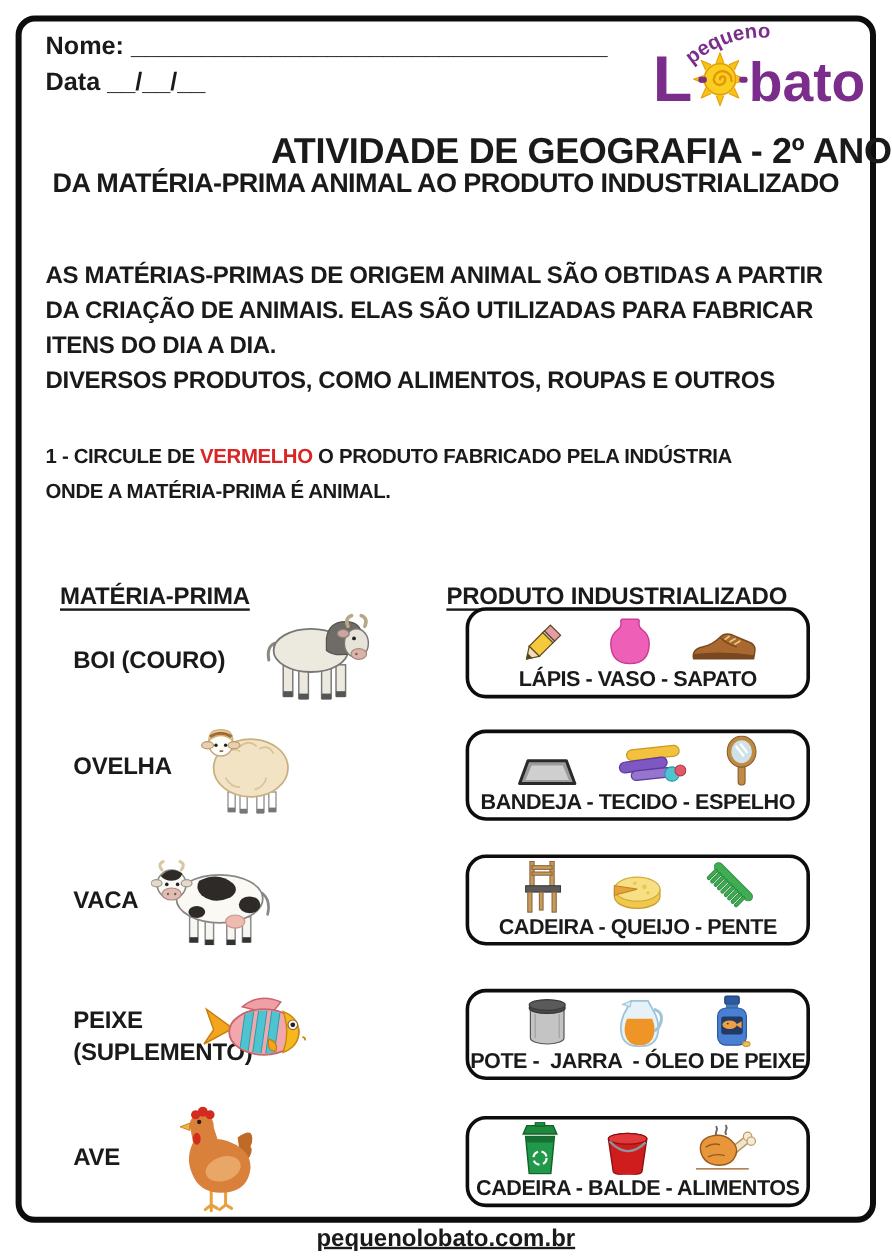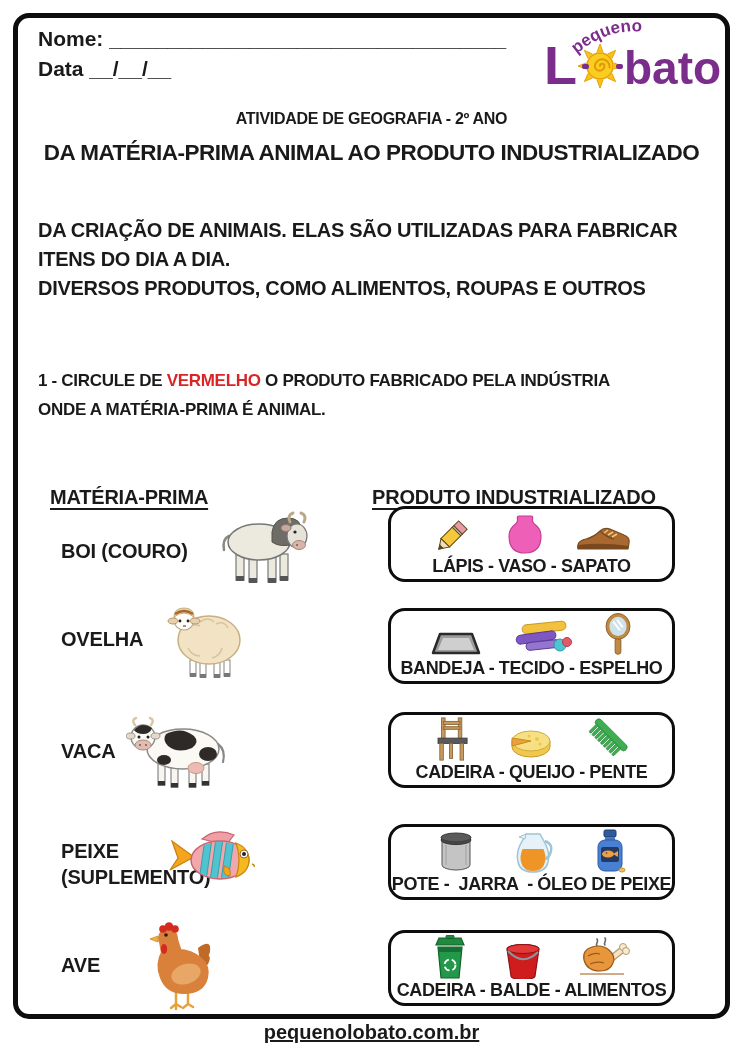--- a/index.html
+++ b/index.html
@@ -8,21 +8,21 @@
     font-family:"Liberation Sans",sans-serif;color:#1a1a1a;overflow:hidden;
   }
   .abs{position:absolute;}
   .frame{
     left:13px;top:13px;width:717px;height:1006px;box-sizing:border-box;
     border:5px solid #0d0d0d;border-radius:16px;background:transparent;
   }
   .name-row{left:38px;top:27px;font-size:21px;font-weight:700;white-space:nowrap;}
   .date-row{left:38px;top:57px;font-size:21px;font-weight:700;white-space:nowrap;}
   .logo{left:538px;top:14px;}
-  .title1{left:0;top:110px;width:100%;text-align:center;font-size:16px;font-weight:700;letter-spacing:-0.3px;white-space:nowrap;}
+  .title1{left:0;top:110px;width:100%;text-align:right;font-size:30px;font-weight:700;letter-spacing:-0.3px;white-space:nowrap;}
   .title2{left:0;top:140px;width:100%;text-align:center;font-size:22.5px;font-weight:700;letter-spacing:-0.5px;white-space:nowrap;}
   .intro{left:38px;top:216px;font-size:20px;font-weight:700;letter-spacing:-0.3px;line-height:29px;}
   .intro div{white-space:nowrap;}
   .question{left:38px;top:366px;font-size:17px;font-weight:700;letter-spacing:-0.3px;line-height:29px;}
   .question div{white-space:nowrap;}
   .red{color:#d92525;}
   .colhead{font-size:20px;font-weight:700;text-decoration:underline;text-decoration-thickness:2px;text-underline-offset:4px;white-space:nowrap;letter-spacing:-0.2px;margin-top:36px;}
   .colL{left:50px;top:450px;}
   .colR{left:372px;top:450px;}
   .row{left:16px;width:639px;height:98px;padding-left:44px;}
@@ -67,20 +67,21 @@
     <rect x="44" y="50" width="7" height="5" rx="2" fill="#7b2d8b"></rect>
     <rect x="78" y="50" width="7" height="5" rx="2" fill="#7b2d8b"></rect>
     <text x="86" y="70" font-size="46" font-weight="bold" fill="#7b2d8b">bato</text>
   </svg>
 </div>
 
 <div class="abs title1">ATIVIDADE DE GEOGRAFIA - 2º ANO</div>
 <div class="abs title2">DA MATÉRIA-PRIMA ANIMAL AO PRODUTO INDUSTRIALIZADO</div>
 
 <div class="abs intro">
+  <div>AS MATÉRIAS-PRIMAS DE ORIGEM ANIMAL SÃO OBTIDAS A PARTIR</div>
   <div>DA CRIAÇÃO DE ANIMAIS. ELAS SÃO UTILIZADAS PARA FABRICAR</div>
   <div>ITENS DO DIA A DIA.</div>
   <div>DIVERSOS PRODUTOS, COMO ALIMENTOS, ROUPAS E OUTROS</div>
 </div>
 
 <div class="abs question">
   <div><span>1 - CIRCULE DE </span><span class="red">VERMELHO</span><span> O PRODUTO FABRICADO PELA INDÚSTRIA</span></div>
   <div>ONDE A MATÉRIA-PRIMA É ANIMAL.</div>
 </div>
 

